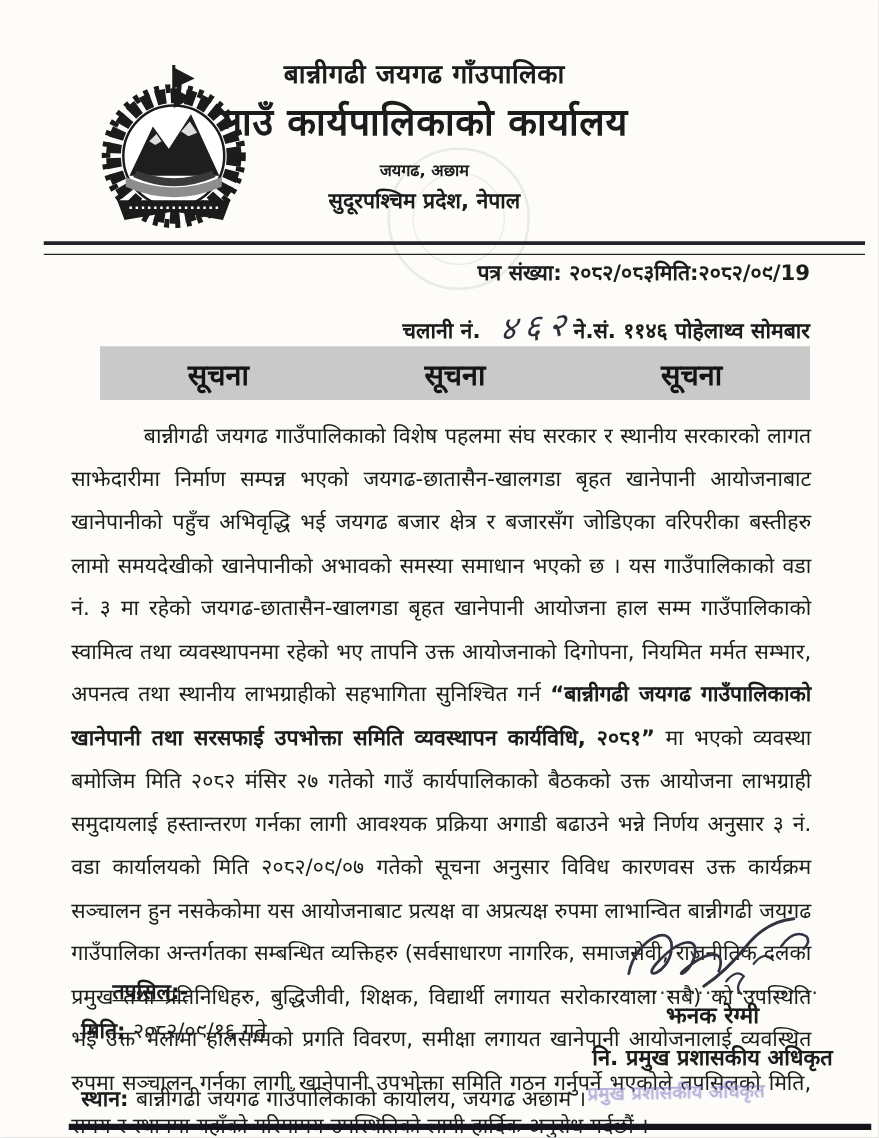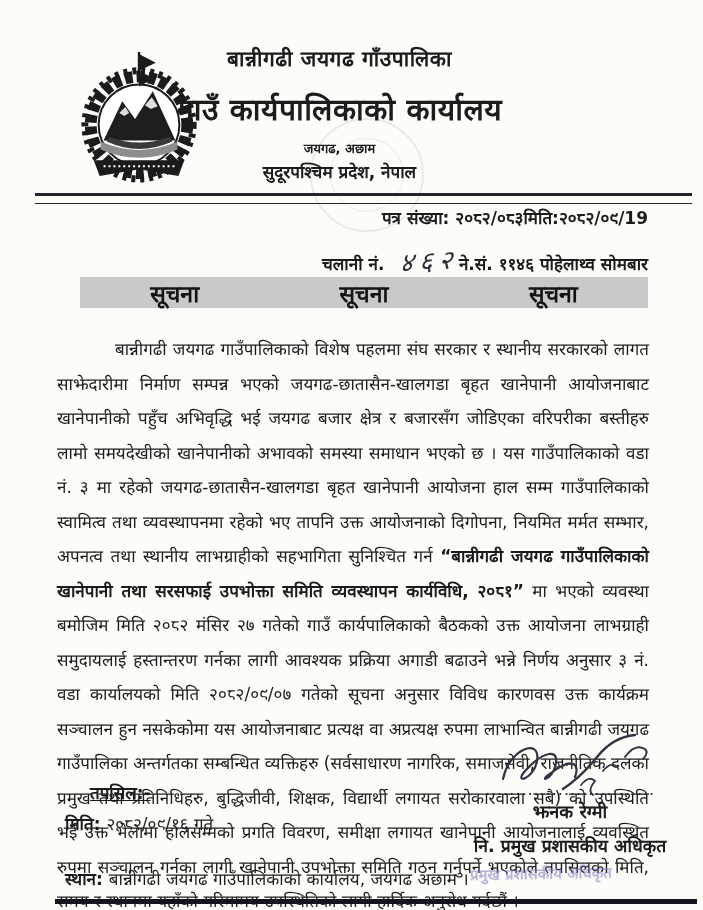--- a/index.html
+++ b/index.html
@@ -10,21 +10,21 @@
     background:#fdfcf9;
     font-family:"DejaVu Sans", sans-serif;
     color:#1c1c1c;
     overflow:hidden;
     box-shadow:0 0 6px rgba(0,0,0,.25);
   }
   
   .emblem{position:absolute;left:76px;top:46px;width:128px;height:138px;}
   .header-text{position:absolute;left:0;top:44px;width:679px;text-align:center;}
   .h-line1{font-size:21px;font-weight:600;letter-spacing:.5px;}
-  .h-line2{font-size:30px;font-weight:800;margin-top:16px;letter-spacing:.5px;}
+  .h-line2{font-size:30px;font-weight:800;margin-top:4px;letter-spacing:.5px;}
   .h-line3{font-size:13px;font-weight:700;margin-top:10px;}
   .h-line4{font-size:17px;font-weight:600;margin-top:3px;}
   .hdr-watermark{
     position:absolute;left:310px;top:118px;width:110px;height:110px;
     border:2px solid #9a9a94;border-radius:50%;opacity:.18;
     filter:blur(.6px);
   }
   .hdr-watermark::after{
     content:"";position:absolute;left:18px;top:18px;right:18px;bottom:18px;
     border:1px solid #9a9a94;border-radius:50%;
@@ -38,21 +38,21 @@
   .meta{position:absolute;left:57px;top:206px;width:591px;font-size:17px;font-weight:700;}
   .meta-row{display:flex;justify-content:flex-end;align-items:baseline;margin-bottom:13px;}
   .chalani-value{
     font-family:"DejaVu Serif", serif;
     font-size:26px;font-weight:400;font-style:italic;
     display:inline-block;transform:rotate(-4deg) skewX(-8deg);
     color:#2e2e38;margin-left:10px;letter-spacing:6px;
   }
   
   .notice-band{
-    position:absolute;left:80px;top:277px;width:568px;height:31px;
+    position:absolute;left:80px;top:277px;width:568px;height:43px;
     background:#c9c9c9;
     display:flex;justify-content:space-around;align-items:center;
   }
   .notice-word{font-size:23px;font-weight:700;color:#141414;}
   
   .body-text{
     position:absolute;left:57px;top:332px;width:592px;
     font-size:17px;line-height:34.5px;
     text-align:justify;
   }

